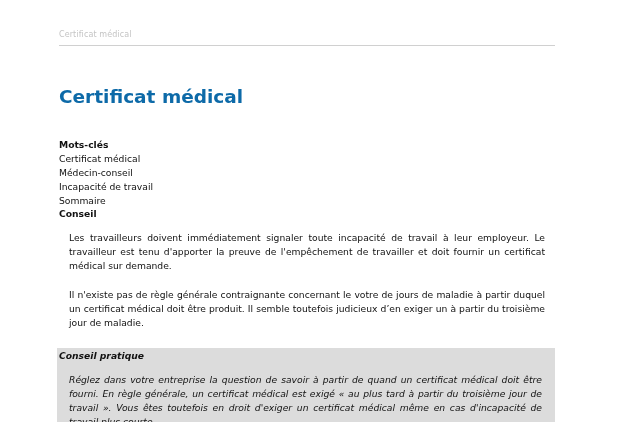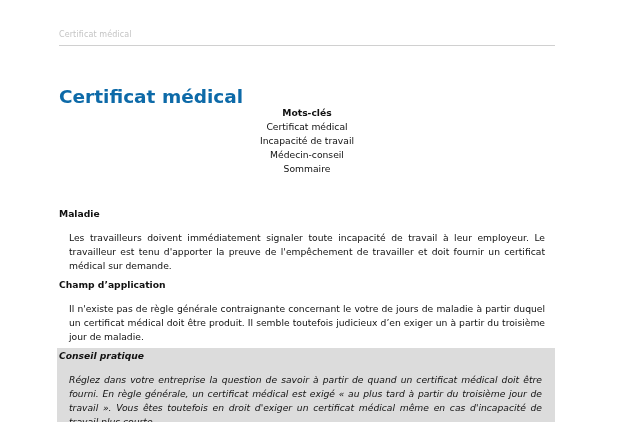--- a/index.html
+++ b/index.html
@@ -9,51 +9,50 @@
             border-bottom: 1px solid #d0d0d0; padding-bottom: 4px; }
   .header-title { font-size: 8px; color: #c4c4c4; letter-spacing: 0.1px; }
   .page-title { position: absolute; left: 59px; top: 86px; margin: 0;
                 font-size: 18.5px; font-weight: bold; color: #0d6aa8; }
   .section { position: absolute; left: 59px; width: 496px; font-size: 9.2px;
              line-height: 14px; }
   .section h3 { margin: 0; font-size: 9.2px; font-weight: bold; color: #111; }
   .section p { margin: 10px; text-align: justify; }
   .kw-list { margin: 0; padding: 0; list-style: none; }
   .kw-list li { margin: 0; padding: 0; }
-  #sec-keywords { top: 106px; text-align: center; }
+  #sec-keywords { top: 138px; }
   #sec-summary { top: 207px; }
   #sec-scope { top: 278px; }
   #sec-tip { top: 348px; left: 57px; width: 493px; padding: 1px 3px 12px 2px;
              background: #dcdcdc; height: 74px; font-style: italic; }
 </style>
 </head>
 <body>
 
 <div class="header">
   <span class="header-title">Certificat médical</span>
 </div>
 
 <h1 class="page-title">Certificat médical</h1>
 
 <div class="section" id="sec-keywords">
   <h3>Mots-clés</h3>
   <ul class="kw-list">
     <li>Certificat médical</li>
+    <li>Médecin-conseil</li>
     <li>Incapacité de travail</li>
-    <li>Médecin-conseil</li>
     <li>Sommaire</li>
   </ul>
 </div>
 
 <div class="section" id="sec-summary">
-  <h3>Maladie</h3>
+  <h3>Conseil</h3>
   <p>Les travailleurs doivent immédiatement signaler toute incapacité de travail à leur employeur. Le travailleur est tenu d'apporter la preuve de l'empêchement de travailler et doit fournir un certificat médical sur demande.</p>
 </div>
 
 <div class="section" id="sec-scope">
-  <h3>Champ d’application</h3>
   <p>Il n'existe pas de règle générale contraignante concernant le votre de jours de maladie à partir duquel un certificat médical doit être produit. Il semble toutefois judicieux d’en exiger un à partir du troisième jour de maladie.</p>
 </div>
 
 <div class="section" id="sec-tip">
   <h3>Conseil pratique</h3>
   <p>Réglez dans votre entreprise la question de savoir à partir de quand un certificat médical doit être fourni. En règle générale, un certificat médical est exigé « au plus tard à partir du troisième jour de travail ». Vous êtes toutefois en droit d'exiger un certificat médical même en cas d'incapacité de travail plus courte.</p>
 </div>
 
 </body></html>

